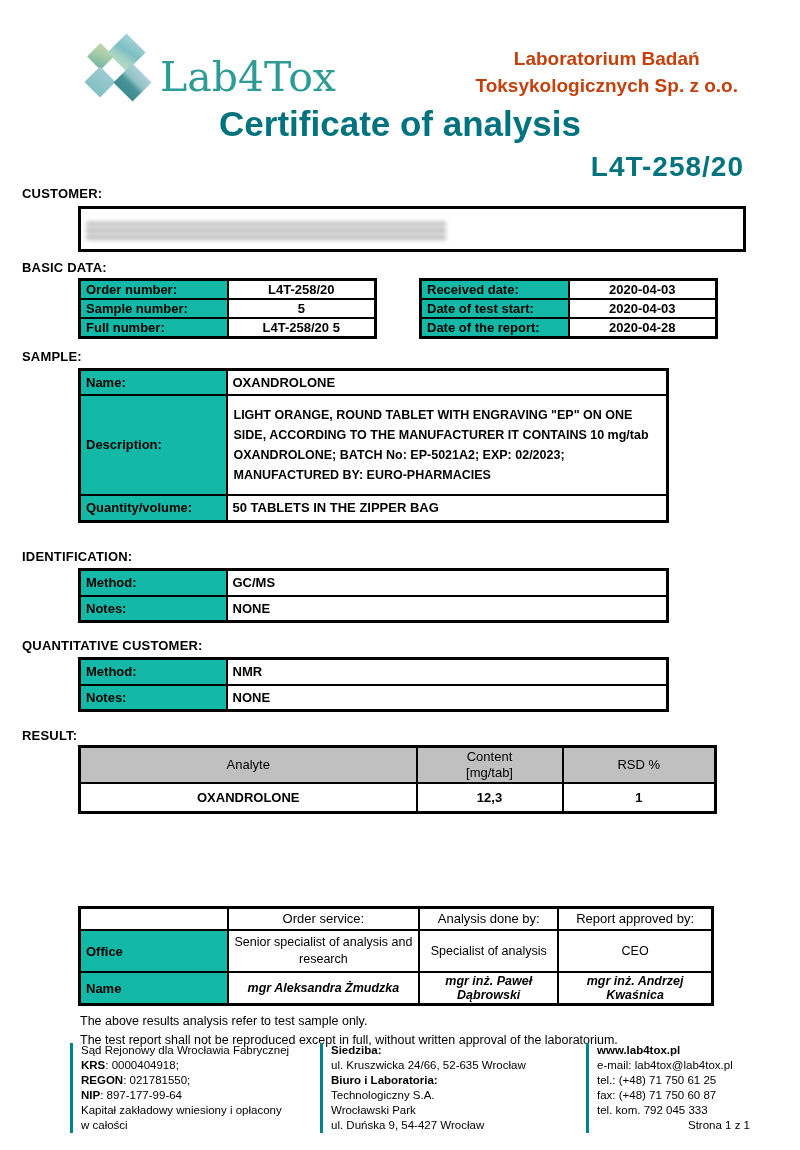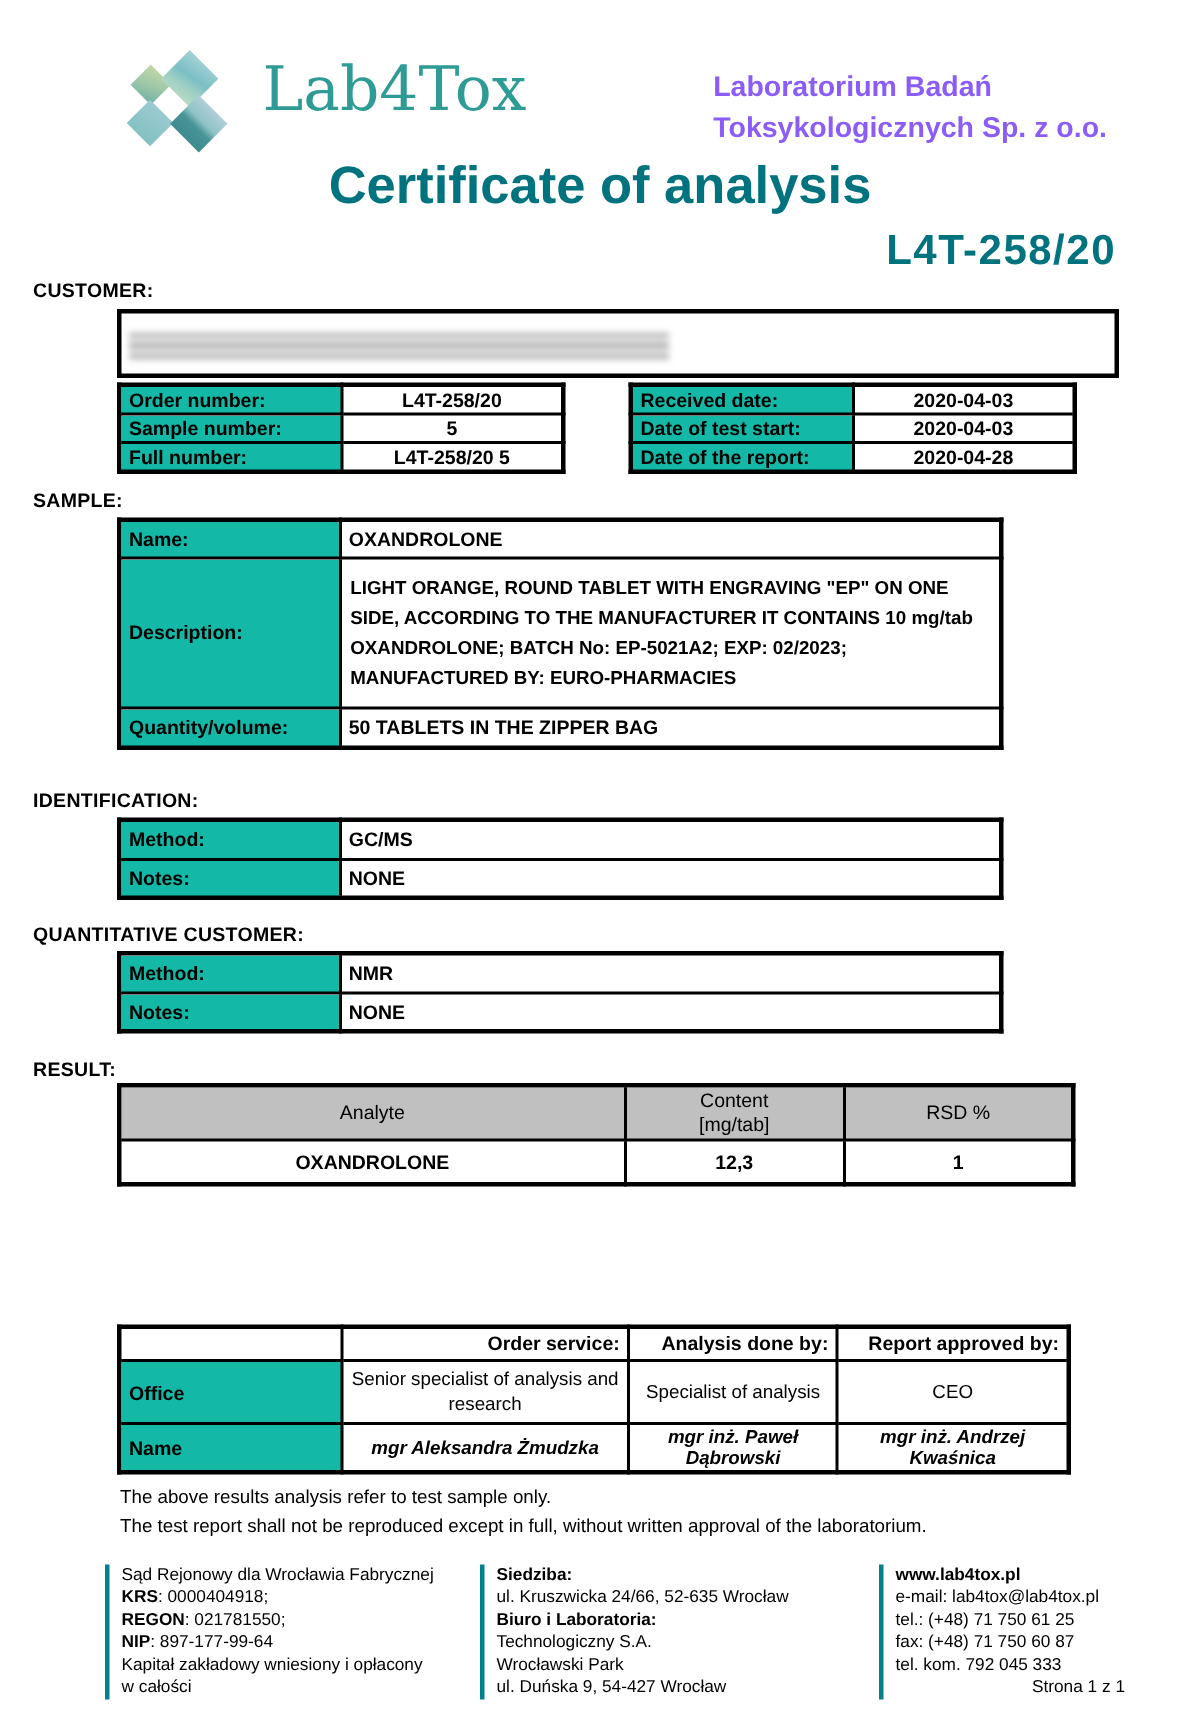--- a/index.html
+++ b/index.html
@@ -5,29 +5,29 @@
   * { margin:0; padding:0; box-sizing:border-box; }
   html,body { background:#ffffff; }
   body {
     width:800px; height:1150px; position:relative; overflow:hidden;
     font-family:"Liberation Sans", sans-serif; color:#000;
   }
   .page { width:800px; height:1150px; position:relative; }
 
   
   .logo-row { display:flex; justify-content:space-between; align-items:flex-start; padding:36px 62px 0 86px; }
-  .logo { display:flex; align-items:flex-start; gap:15px; }
+  .logo { display:flex; align-items:flex-end; gap:0; }
   .diamonds { position:relative; width:74px; height:64px; }
   .d { position:absolute; transform:rotate(45deg); }
   .d1 { left:5px;  top:11px; width:19px; height:19px; background:linear-gradient(155deg,#c4d9a7 0%,#9cc6a8 55%,#6fb0a6 100%); }
   .d2 { left:27px; top:3px;  width:27px; height:27px; background:linear-gradient(170deg,#a5d2d6 0%,#7bbfc4 45%,#9fd0c4 70%,#b9dcc4 100%); }
   .d3 { left:3px;  top:35px; width:22px; height:22px; background:linear-gradient(170deg,#9dcbd2 0%,#82c0c1 100%); }
   .d4 { left:33px; top:33px; width:27px; height:27px; background:linear-gradient(180deg,#b0ced9 0%,#8fc3c6 40%,#479397 62%,#3e8c90 100%); }
   .logo-text { font-family:"DejaVu Serif","Liberation Serif",serif; font-size:41px; line-height:46px; color:#2F9B95; }
-  .company-name { text-align:left; color:#8b5cf6; font-weight:bold; font-size:19px; line-height:27px; padding-top:9px; }
+  .company-name { text-align:center; color:#c2410c; font-weight:bold; font-size:19px; line-height:27px; padding-top:9px; }
   .title { text-align:center; color:#00737E; font-weight:bold; font-size:35px; line-height:40px; margin-top:4px; }
   .cert-no { text-align:right; color:#00737E; font-weight:bold; font-size:28px; line-height:32px; padding-right:56px; margin-top:7px; letter-spacing:1px; }
 
   
   .section-label { font-size:13px; font-weight:bold; margin-left:22px; letter-spacing:.2px; }
   .lbl-customer { margin-top:3px; }
   .lbl-basic    { margin-top:8px; }
   .lbl-sample   { margin-top:10px; }
   .lbl-ident    { margin-top:26px; }
   .lbl-quant    { margin-top:15px; }
@@ -62,21 +62,21 @@
   .result-table .c-content { width:146px; }
   .result-table .c-rsd     { width:153px; }
   .result-table .hdr td { background:#C0C0C0; text-align:center; font-weight:normal; height:36px; line-height:16px; vertical-align:middle; }
   .result-table .data td { height:29px; text-align:center; font-weight:bold; vertical-align:middle; }
 
   .sig-table { width:636px; margin:92px 0 0 78px; }
   .sig-table .c0 { width:147px; }
   .sig-table .c1 { width:190px; }
   .sig-table .c2 { width:138px; }
   .sig-table .c3 { width:153px; }
-  .sig-table .hdr td { height:23px; text-align:right; font-weight:bold; vertical-align:middle; }
+  .sig-table .hdr td { height:23px; text-align:center; font-weight:normal; vertical-align:middle; }
   .sig-table .office td { height:42px; text-align:center; font-weight:normal; font-size:12.5px; line-height:17px; vertical-align:middle; }
   .sig-table .name td { height:22px; text-align:center; font-weight:bold; font-style:italic; font-size:12.5px; vertical-align:middle; }
   .sig-table td.gray { text-align:left; font-style:normal; font-weight:bold; font-size:13px; }
 
   .notes { margin:6px 0 0 80px; font-size:12.5px; line-height:19px; }
 
   
   .footer { position:absolute; top:1043px; left:70px; width:680px; display:flex; }
   .f-col { border-left:3px solid #00818D; padding-left:8px; font-size:11.5px; line-height:15px; }
   .f-col1 { width:250px; }
@@ -105,20 +105,21 @@
     </div>
   </div>
   <div class="title">Certificate of analysis</div>
   <div class="cert-no">L4T-258/20</div>
 
   <div class="section-label lbl-customer">CUSTOMER:</div>
   <div class="customer-box">
     <div class="redacted"></div>
   </div>
 
+  <div class="section-label lbl-basic">BASIC DATA:</div>
   <div class="basic-wrap">
     <table class="basic-table">
       <tbody>
           <tr>
         <td class="gray c-label">Order number:</td>
         <td class="c-val">L4T-258/20</td>
       </tr>
       <tr>
         <td class="gray c-label">Sample number:</td>
         <td class="c-val">5</td>

